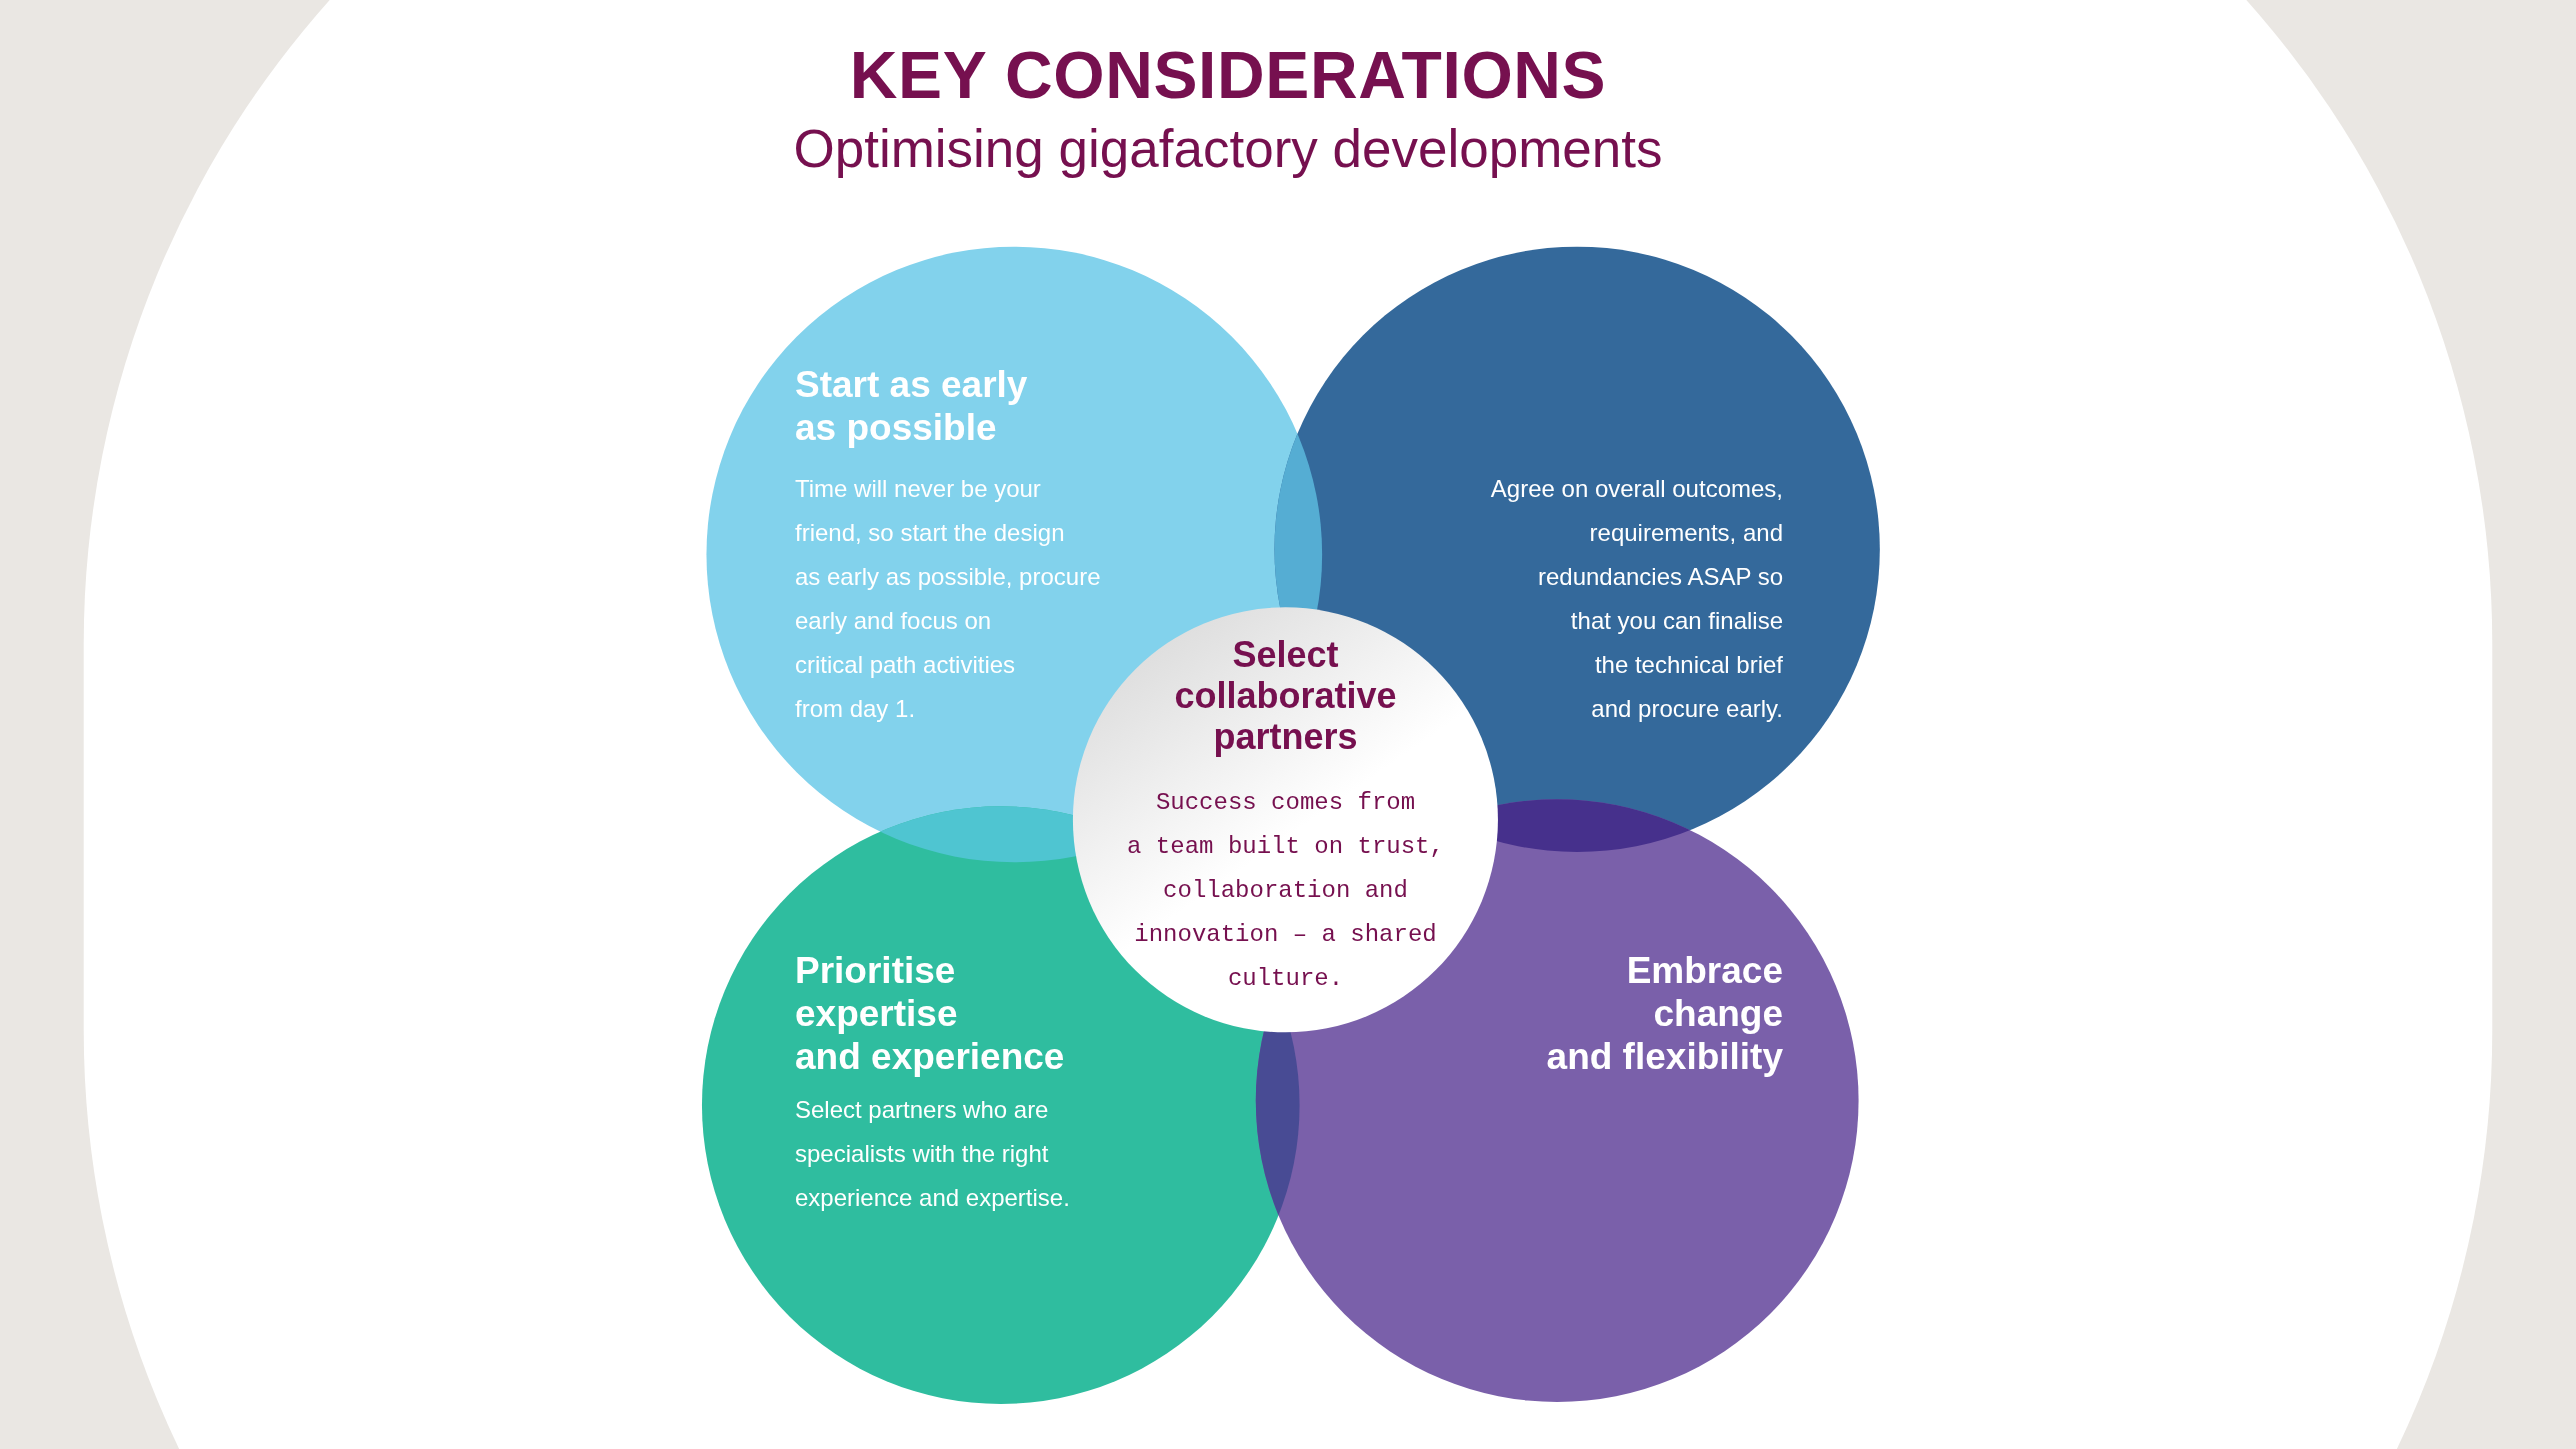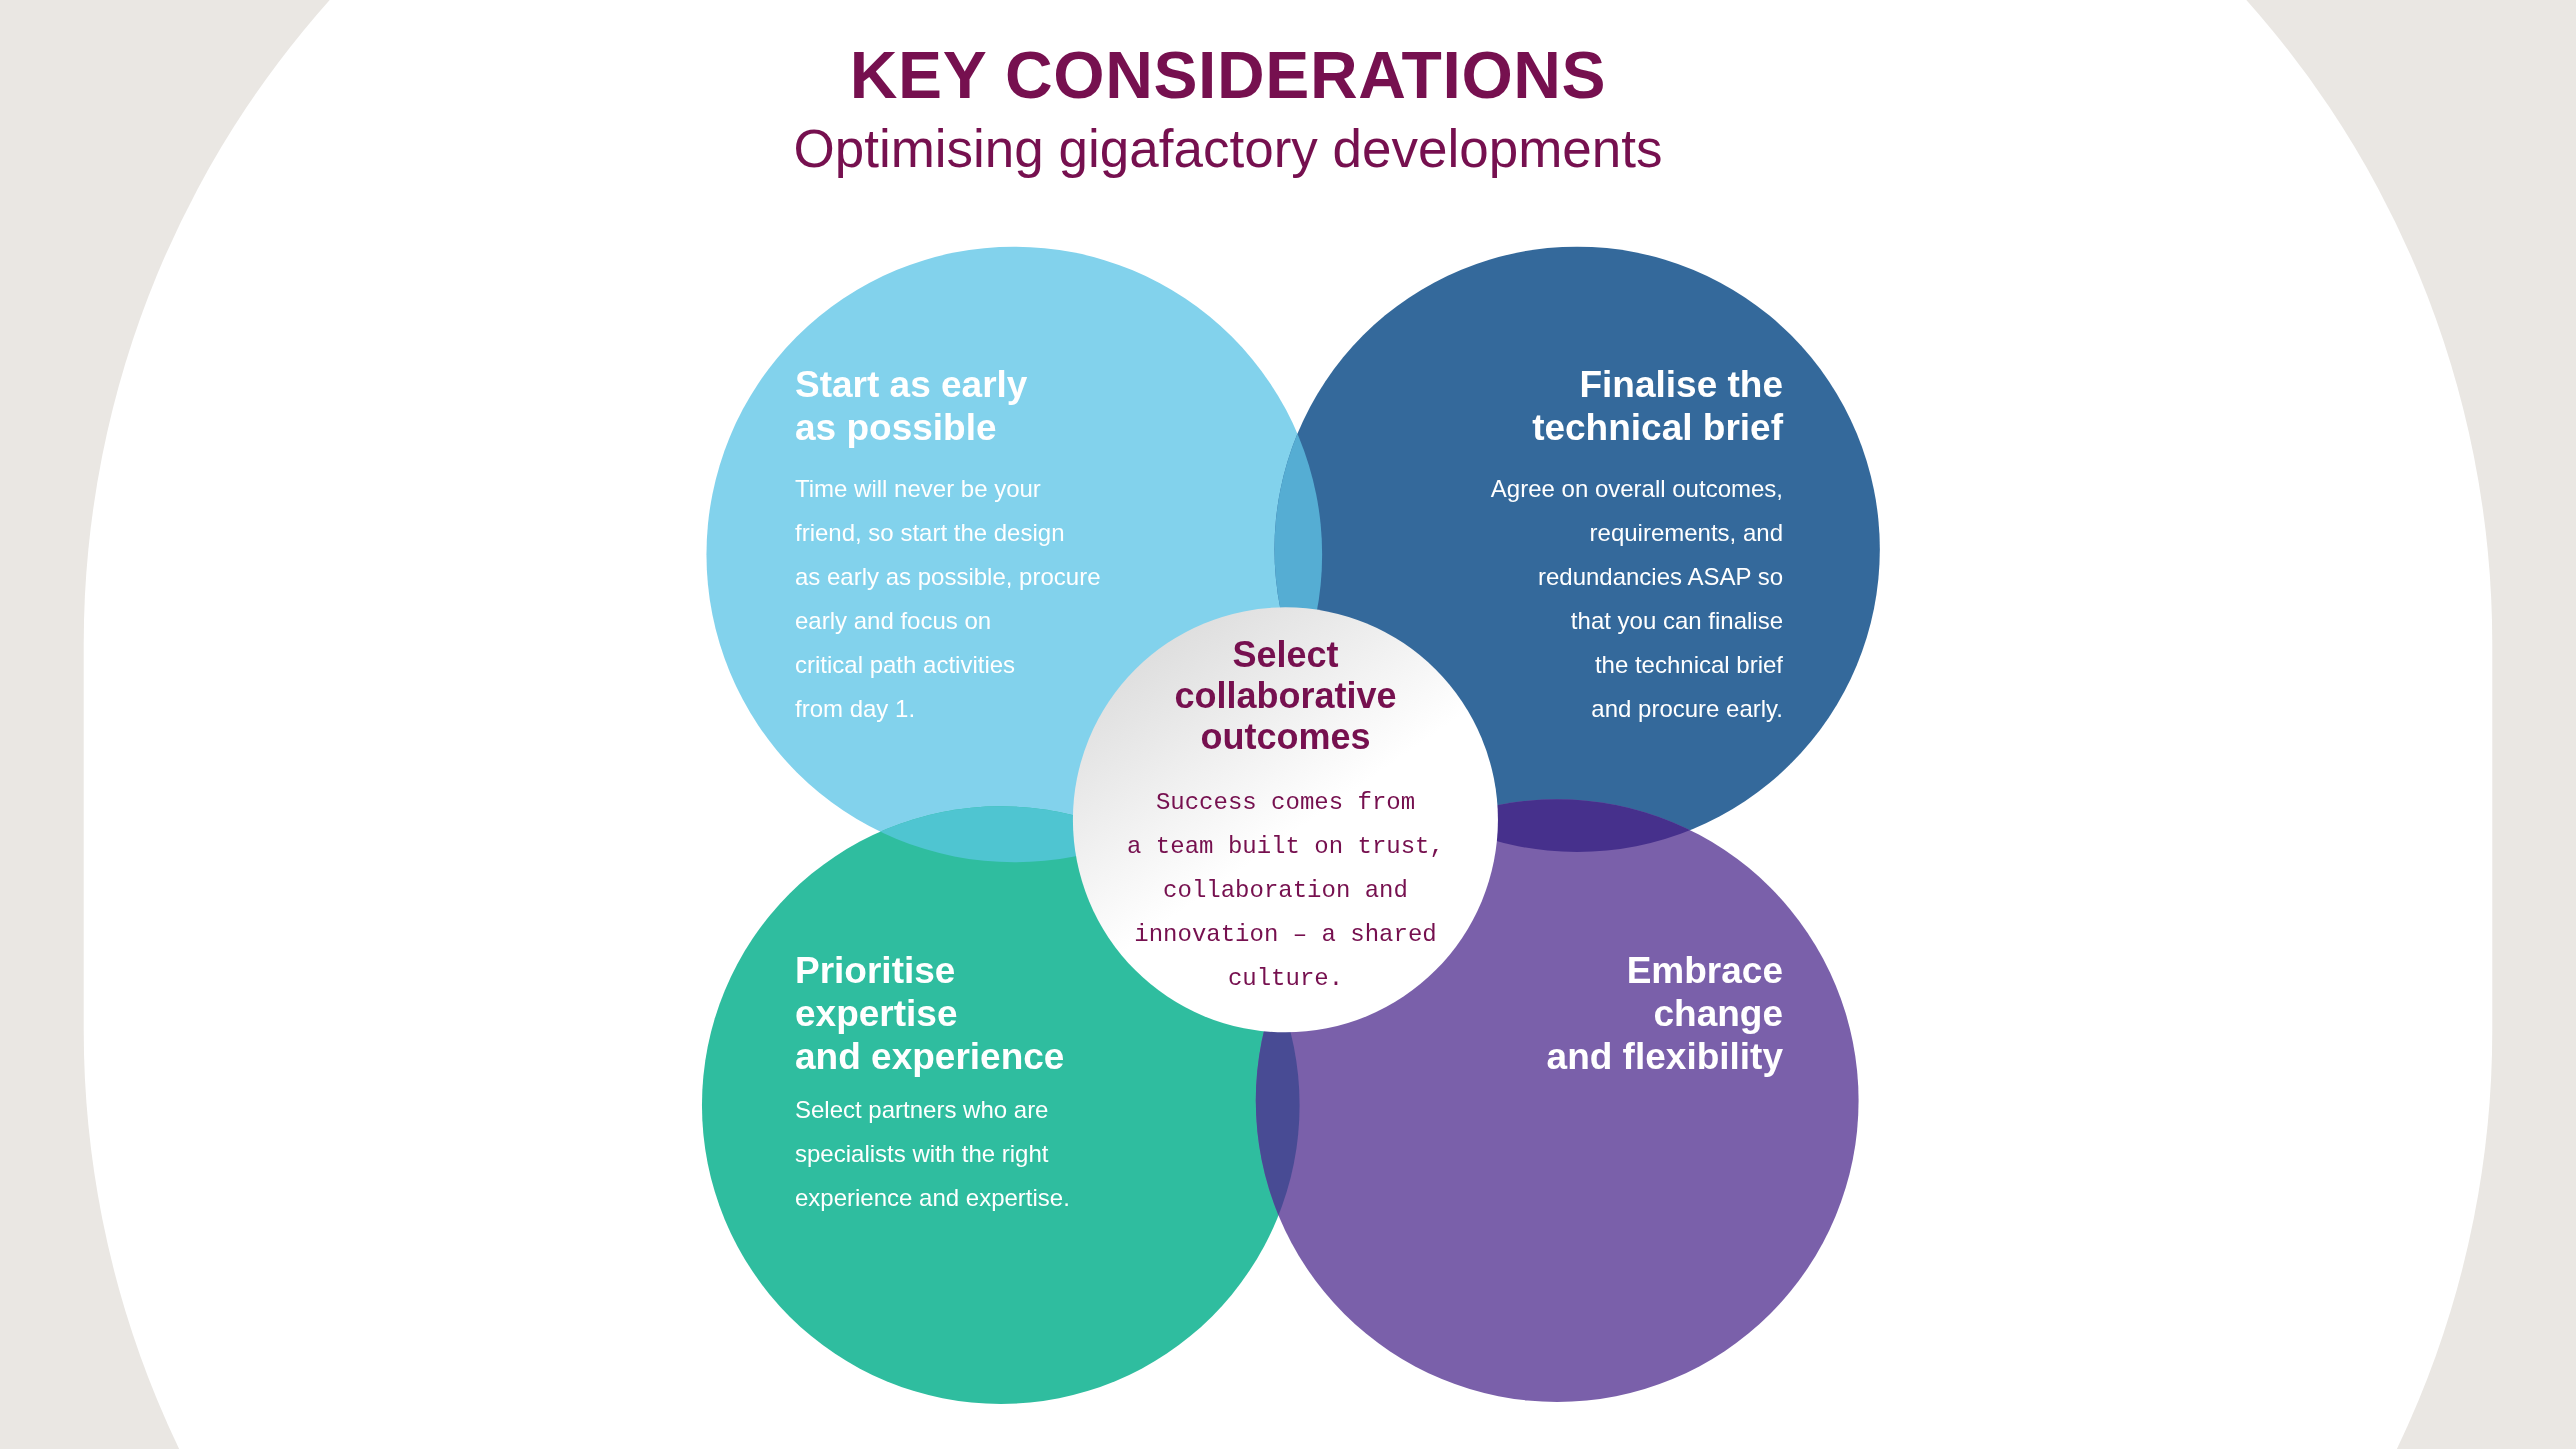--- a/index.html
+++ b/index.html
@@ -81,43 +81,41 @@
 
   <div class="blk h left-align" style="left:787px;top:363px;width:528px;">Start as early
 as possible</div>
   <div class="blk b left-align" style="left:787px;top:467px;width:528px;">Time will never be your
 friend, so start the design
 as early as possible, procure
 early and focus on
 critical path activities
 from day 1.</div>
 
-  <div class="blk h right-align" style="right:793px;top:363px;width:528px;">Finalise the
-technical brief</div>
   <div class="blk b right-align" style="right:793px;top:467px;width:528px;">Agree on overall outcomes,
 requirements, and
 redundancies ASAP so
 that you can finalise
 the technical brief
 and procure early.</div>
 
   <div class="blk h left-align" style="left:787px;top:949px;width:528px;">Prioritise
 expertise
 and experience</div>
   <div class="blk b left-align" style="left:787px;top:1088px;width:528px;">Select partners who are
 specialists with the right
 experience and expertise.</div>
 
   <div class="blk h right-align" style="right:793px;top:949px;width:580px;">Embrace
 change
 and flexibility</div>
 
   <div class="blk h center-align center-h" style="left:1073px;top:634px;width:425px;">Select
 collaborative
-outcomes</div>
+partners</div>
   <div class="blk b center-align center-b" style="left:1073px;top:781px;width:425px;font-family:Liberation Mono, monospace;">Success comes from
 a team built on trust,
 collaboration and
 innovation – a shared
 culture.</div>
 
 </div>
 
 
 </body></html>

